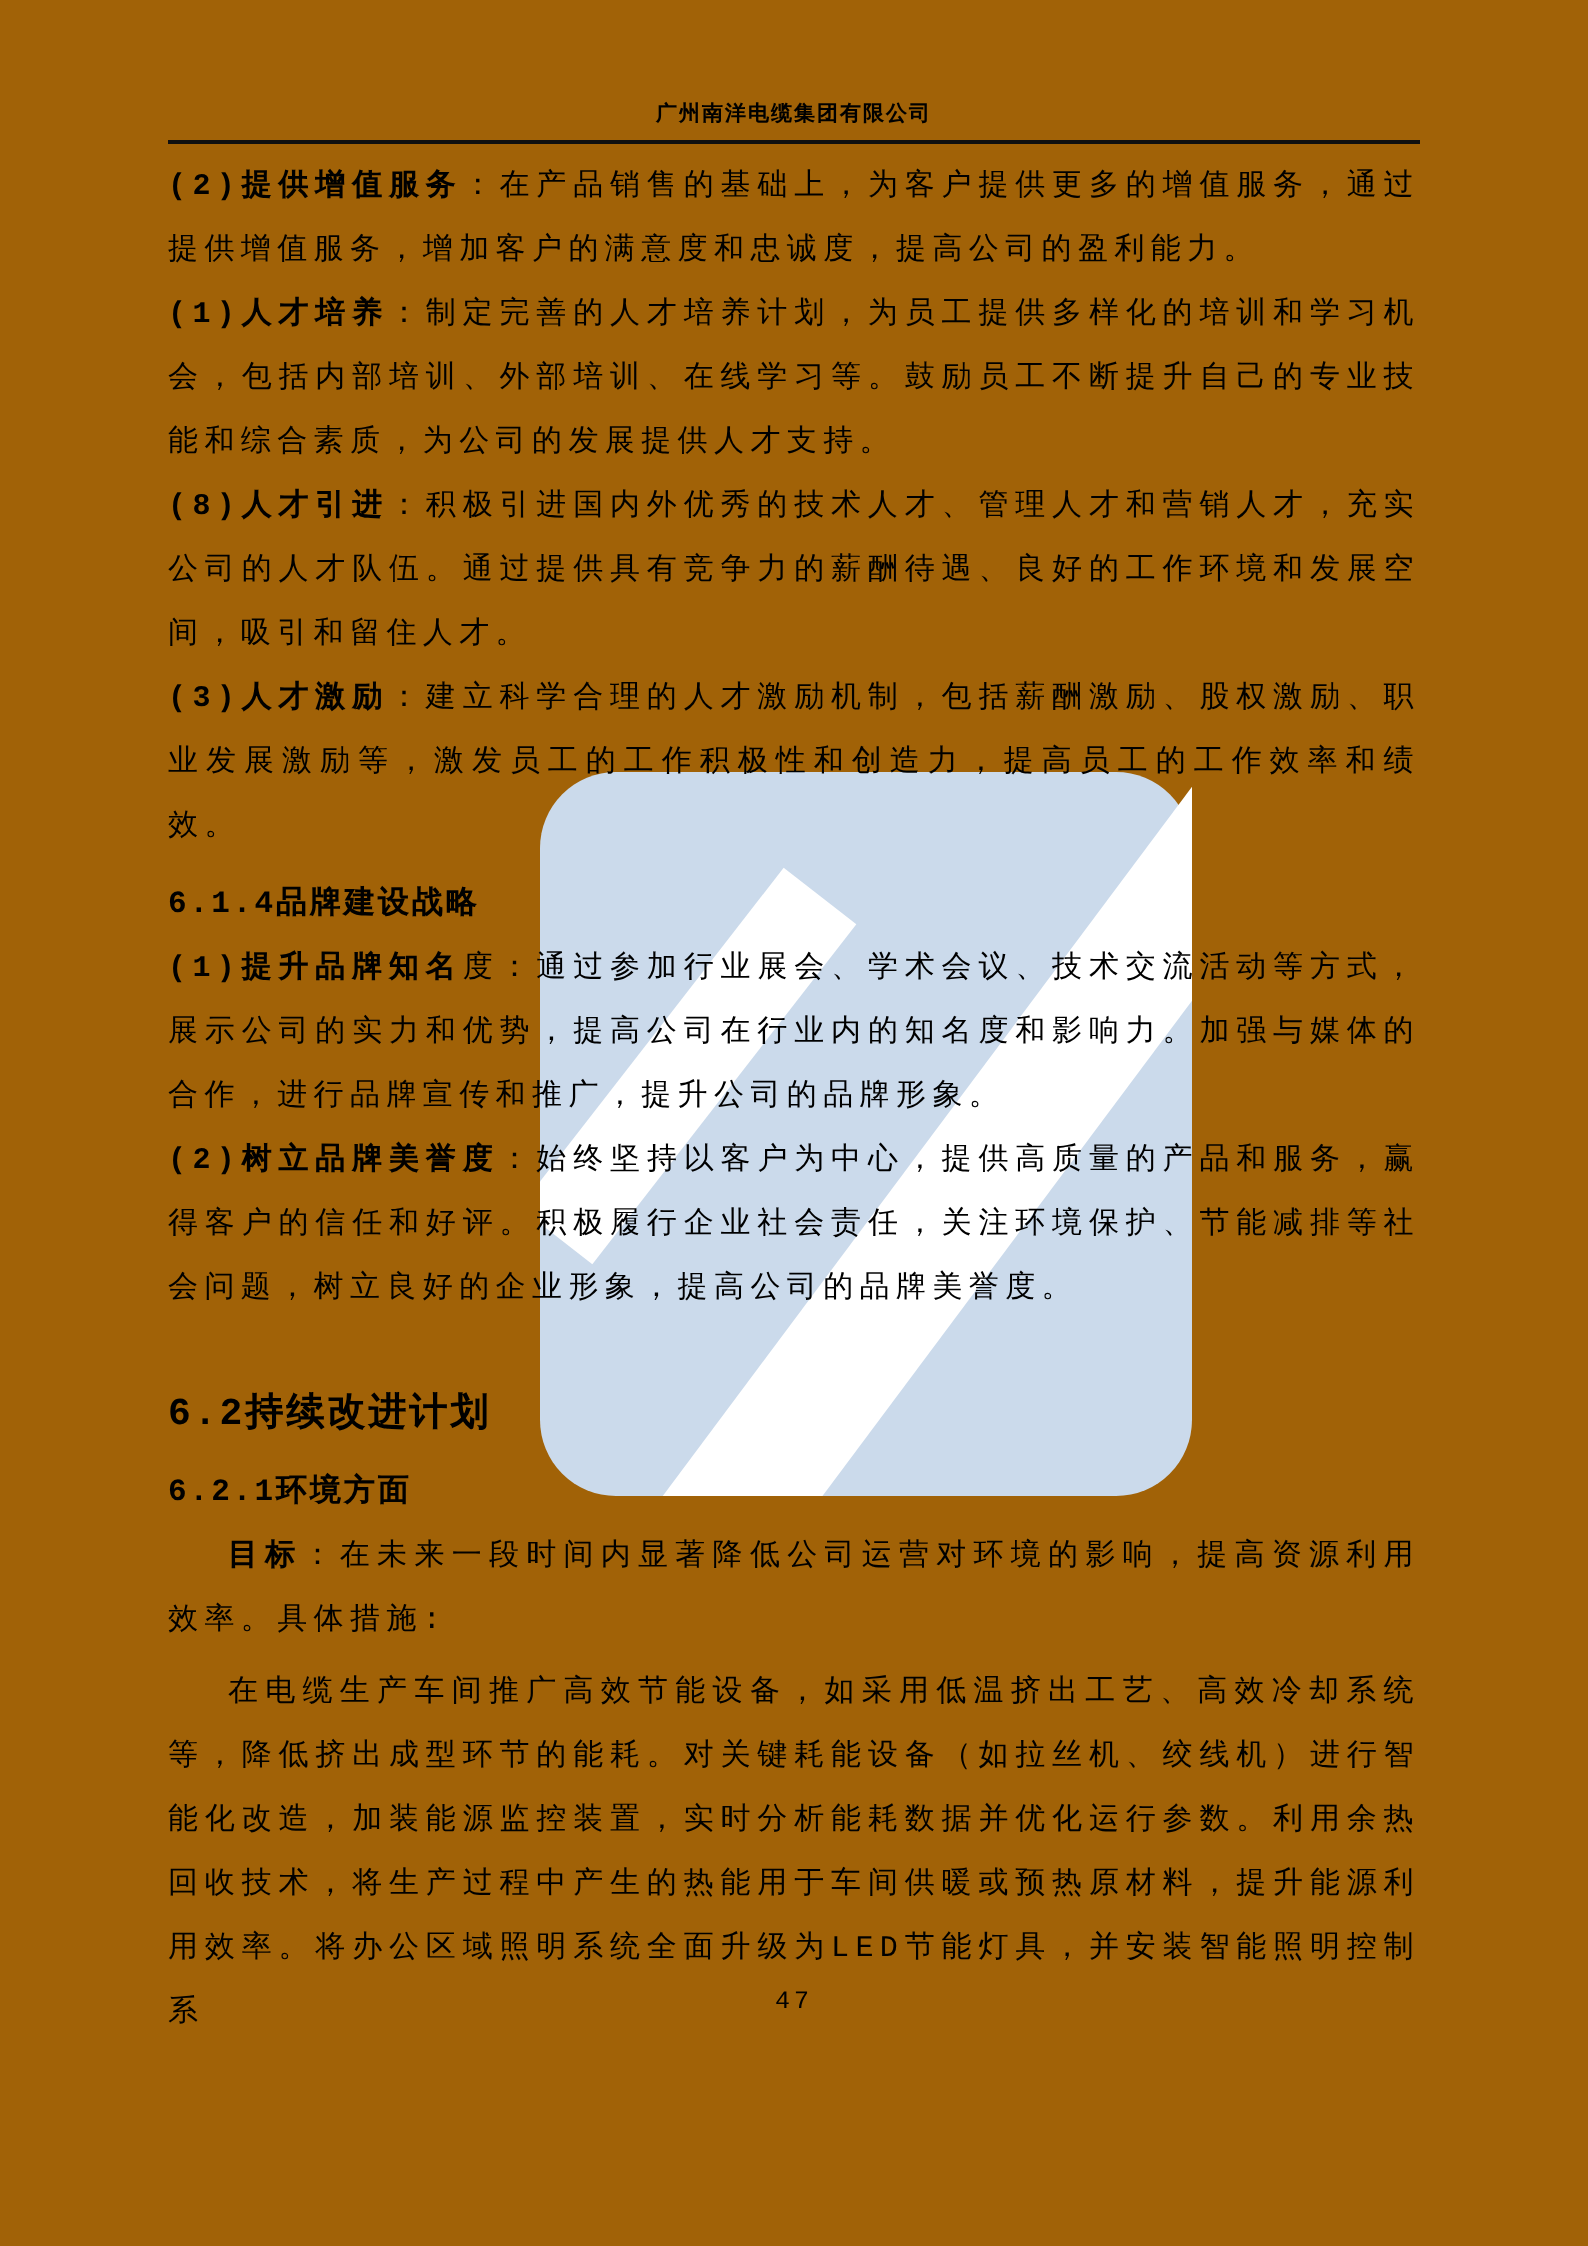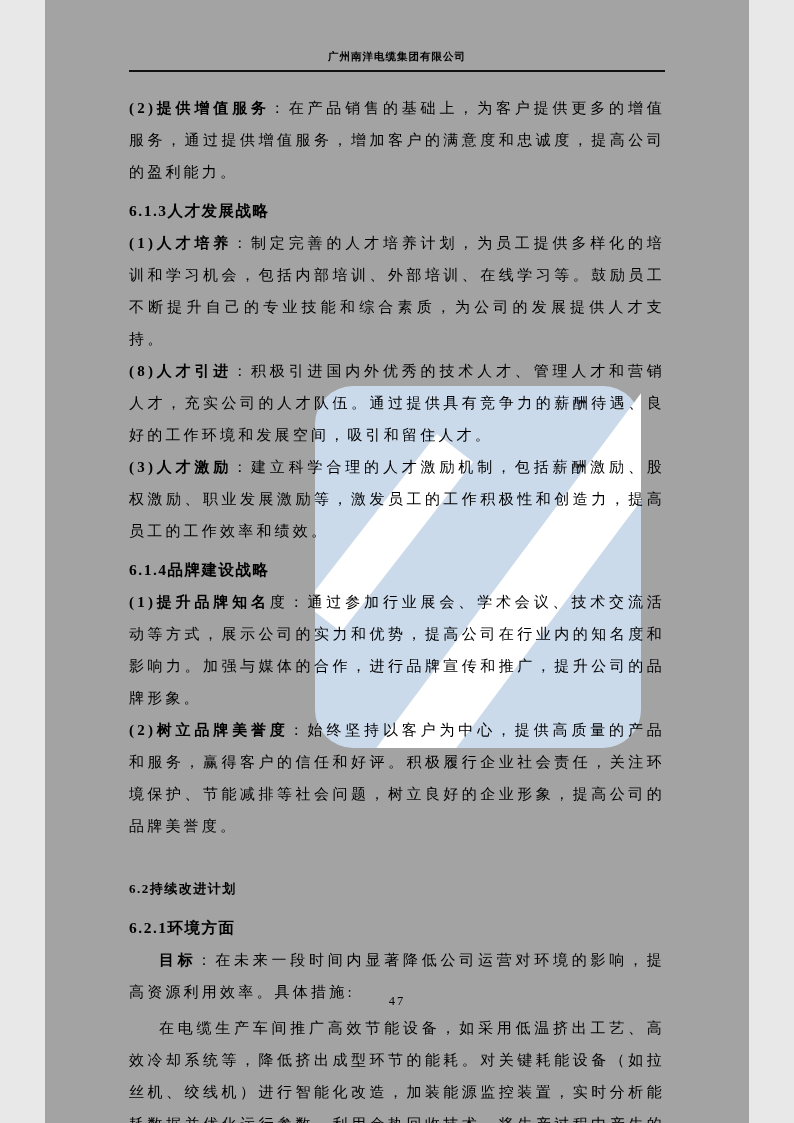--- a/index.html
+++ b/index.html
@@ -1,22 +1,22 @@
 <!DOCTYPE html>
 <html><head>
 <meta charset="utf-8">
 <style>
   html,body{margin:0;padding:0;background:#e8e8e8;}
   .sheet{
     position:relative;
-    width:704px;height:1123px;
+    width:794px;height:1123px;
     margin:0 auto;
-    background:#a3a3a3;
+    background:#a16207;
     overflow:hidden;
-    font-family:Liberation Serif, serif;
+    font-family:Liberation Mono, monospace;
     color:#000;
   }
   .watermark{
     position:absolute;left:270px;top:386px;width:326px;height:362px;
     z-index:0;pointer-events:none;
   }
   .content{
     position:relative;z-index:1;
     margin:0 84px;
   }
@@ -25,34 +25,34 @@
     text-align:center;
     font-size:10.5px;
     font-weight:bold;
     letter-spacing:1px;
   }
   .header-rule{
     margin-top:6px;
     border-bottom:2.5px solid #101010;
     height:0;
   }
-  .body-text{padding-top:20px;}
+  .body-text{padding-top:6px;}
   p.para{
     margin:0;
     font-size:15px;
     line-height:32px;
     letter-spacing:3.2px;
     text-align:justify;
     text-align-last:left;
   }
   p.para b{font-weight:bold;}
   p.indent{text-indent:2em;}
   h2.h-major{
     margin:30px 0 0 0;
-    font-size:13px;
+    font-size:19px;
     line-height:33px;
     letter-spacing:1.5px;
     font-weight:bold;
   }
   h3.h-minor{
     margin:6px 0 0 0;
     font-size:15.5px;
     line-height:33px;
     letter-spacing:1.5px;
     font-weight:bold;
@@ -81,21 +81,20 @@
 
   <div class="content">
 
     <div class="doc-header">广州南洋电缆集团有限公司</div>
     <div class="header-rule"></div>
 
     <div class="body-text">
 
       <p class="para"><b>(2)提供增值服务</b><span>：在产品销售的基础上，为客户提供更多的增值服务，通过提供增值服务，增加客户的满意度和忠诚度，提高公司的盈利能力。</span></p>
 
-      <h3 class="h-minor">6.1.3人才发展战略</h3>
 
       <p class="para"><b>(1)人才培养</b><span>：制定完善的人才培养计划，为员工提供多样化的培训和学习机会，包括内部培训、外部培训、在线学习等。鼓励员工不断提升自己的专业技能和综合素质，为公司的发展提供人才支持。</span></p>
 
       <p class="para"><b>(8)人才引进</b><span>：积极引进国内外优秀的技术人才、管理人才和营销人才，充实公司的人才队伍。通过提供具有竞争力的薪酬待遇、良好的工作环境和发展空间，吸引和留住人才。</span></p>
 
       <p class="para"><b>(3)人才激励</b><span>：建立科学合理的人才激励机制，包括薪酬激励、股权激励、职业发展激励等，激发员工的工作积极性和创造力，提高员工的工作效率和绩效。</span></p>
 
       <h3 class="h-minor">6.1.4品牌建设战略</h3>
 
       <p class="para"><b>(1)提升品牌知名</b><span>度：通过参加行业展会、学术会议、技术交流活动等方式，展示公司的实力和优势，提高公司在行业内的知名度和影响力。加强与媒体的合作，进行品牌宣传和推广，提升公司的品牌形象。</span></p>

